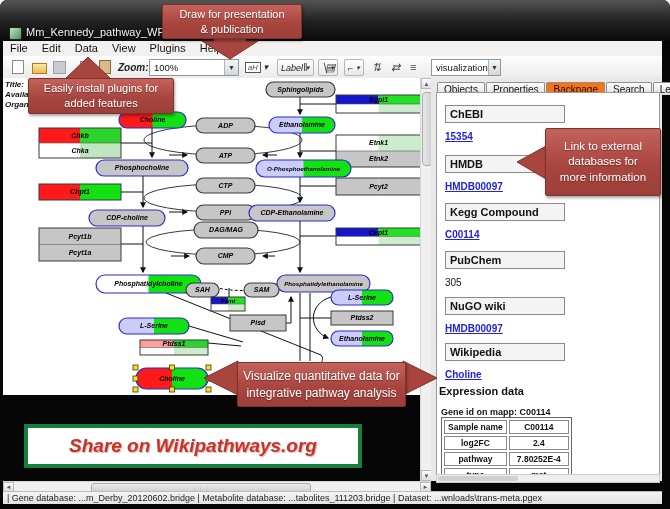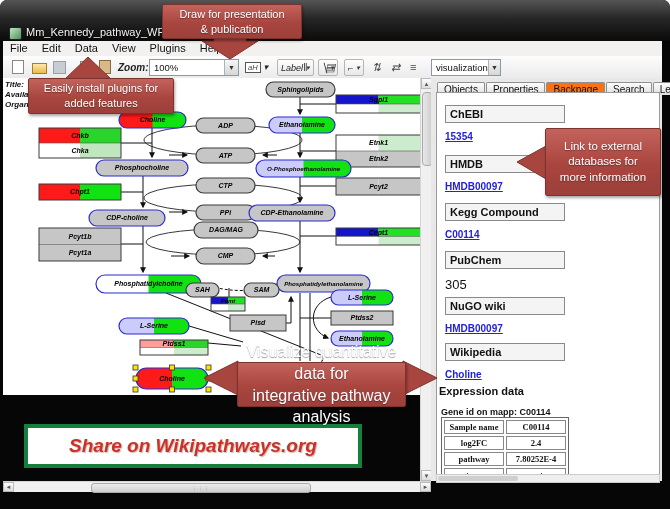--- a/index.html
+++ b/index.html
@@ -37,24 +37,24 @@
   .hscroll{position:absolute;left:3px;top:481px;width:428px;height:10px;background:#f0f0f0;border-top:1px solid #d5d5d5;}
   .hthumb{position:absolute;left:88px;top:1px;width:218px;height:8px;background:linear-gradient(#ececec,#cfcfcf);border:1px solid #aaa;border-radius:3px;display:flex;align-items:center;justify-content:center;font-size:5px;color:#888;letter-spacing:1px;}
   
   .panel{position:absolute;left:431px;top:78px;width:231px;height:403px;background:#e9e8e6;}
   .tabs{position:absolute;left:6px;top:1px;height:14px;white-space:nowrap;}
   .tab{display:inline-block;padding:1px 6px 0 6px;font-size:10px;color:#111;border:1px solid #8f8f8f;border-bottom:none;background:linear-gradient(#fdfdfd,#dedede);margin-right:1px;border-radius:2px 2px 0 0;}
   .tab.active{background:#f97316;padding-bottom:1px;position:relative;top:0px;}
   .panel-content{position:absolute;left:5px;top:14px;width:222px;height:382px;background:#fff;border:1px solid #9a9a9a;overflow:hidden;}
   .sec-header{position:absolute;width:110px;background:#f4f4f4;border:1px solid #8a8a8a;font-size:11px;font-weight:bold;color:#111;padding:2px 4px;}
   .sec-link{position:absolute;font-size:10px;font-weight:bold;color:#2222dd;text-decoration:underline;}
-  .sec-plain{position:absolute;font-size:13px;color:#111;}
+  .sec-plain{position:absolute;font-size:10px;color:#111;}
   .exp-head{position:absolute;font-size:11px;font-weight:bold;color:#111;}
   .mapp-label{position:absolute;font-size:9px;font-weight:bold;color:#111;}
-  table.exp{position:absolute;border-collapse:separate;border-spacing:2px;background:#fff;border:1px solid #666;font-family:Liberation Serif, serif;}
+  table.exp{position:absolute;border-collapse:separate;border-spacing:2px;background:#fff;border:1px solid #666;}
   table.exp td{border:1px solid #888;font-size:8.5px;font-weight:bold;text-align:center;padding:1px 3px;min-width:52px;color:#111;}
   .panel-hscroll{position:absolute;left:5px;top:396px;width:222px;height:7px;background:#eee;border:1px solid #ccc;}
   .panel-hthumb{position:absolute;left:1px;top:1px;width:80px;height:5px;background:#cfcfcf;border-radius:2px;}
   
   .statusbar{position:absolute;left:3px;top:491px;width:659px;height:12px;background:linear-gradient(#f4f4f4,#e3e3e3);border-top:1px solid #bbb;font-size:9px;color:#222;white-space:nowrap;}
   .statusbar span{padding-left:4px;line-height:12px;display:inline-block;}
   
   .callout{position:absolute;background:linear-gradient(180deg,#c4625c,#a8453f 55%,#9d3f3a);border:1px solid #7e322e;border-radius:2px;box-shadow:1px 2px 3px rgba(0,0,0,.35);color:#fff;font-weight:normal;text-align:center;z-index:45;display:flex;flex-direction:column;justify-content:center;}
   .callout div{line-height:1.35;text-shadow:0 1px 1px rgba(0,0,0,.4);}
   .arrows-overlay{position:absolute;left:0;top:0;width:670px;height:509px;z-index:40;pointer-events:none;}
@@ -558,20 +558,23 @@
         <div class="panel-hthumb"></div>
       </div>
   </div>
 
   <div class="hscroll">
     <div class="sb-btn" style="left:0;top:0;height:10px">◄</div>
     <div class="hthumb">⋮⋮⋮</div>
     <div class="sb-btn" style="left:417px;top:0;height:10px">►</div>
   </div>
 
+  <div class="statusbar">
+    <span>| Gene database: ...m_Derby_20120602.bridge | Metabolite database: ...tabolites_111203.bridge | Dataset: ...wnloads\trans-meta.pgex</span>
+  </div>
 
   <svg class="arrows-overlay">
     <polygon points="214,33 246,33 246,41 258,41 230,59 202,41 214,41" fill="#a8453f" stroke="#7e322e"></polygon>
     <polygon points="88,57 111,79 65,79" fill="#a8453f" stroke="#7e322e"></polygon>
     <polygon points="517,162 546,146 546,179" fill="#a8453f" stroke="#7e322e"></polygon>
     <polygon points="204,378 238,361 238,395" fill="#a8453f" stroke="#7e322e"></polygon>
     <polygon points="437,378 403,361 403,395" fill="#a8453f" stroke="#7e322e"></polygon>
   </svg>
 
   <div class="callout" style="left:162px;top:4px;width:138px;height:33px;font-size:11px">
@@ -580,21 +583,21 @@
   </div>
   <div class="callout" style="left:28px;top:78px;width:144px;height:34px;font-size:11px">
     <div>Easily install plugins for</div>
     <div>added features</div>
   </div>
   <div class="callout" style="left:545px;top:128px;width:114px;height:66px;font-size:11.5px">
     <div>Link to external</div>
     <div>databases for</div>
     <div>more information</div>
   </div>
-  <div class="callout" style="left:237px;top:362px;width:167px;height:43px;font-size:16px">
+  <div class="callout" style="left:237px;top:362px;width:167px;height:43px;font-size:12px">
     <div>Visualize quantitative data for</div>
     <div>integrative pathway analysis</div>
   </div>
   <div class="share-banner">
     <span>Share on Wikipathways.org</span>
   </div>
 
 </div>
 
 </body></html>

